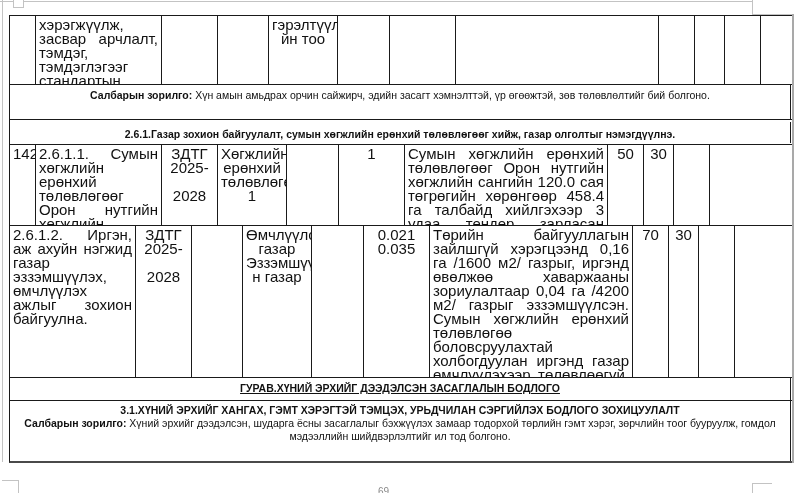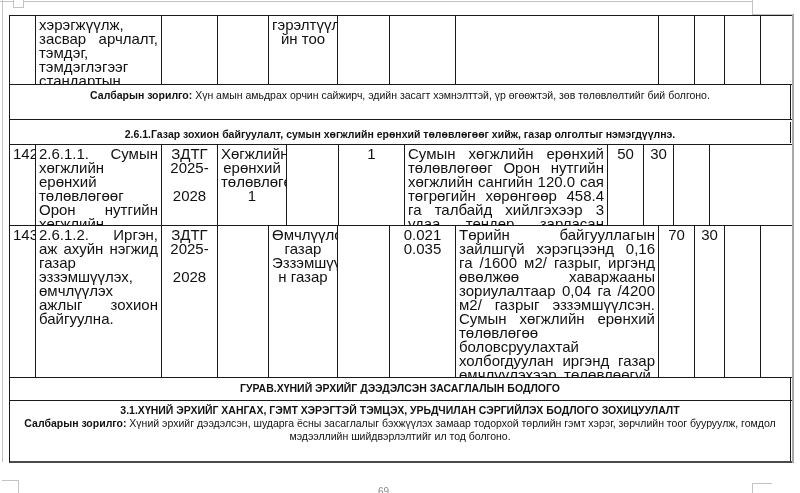--- a/index.html
+++ b/index.html
@@ -93,42 +93,41 @@
       <div class="cell c5"></div>
       <div class="cell c6 ctr">1</div>
       <div class="cell c7 just">Сумын хөгжлийн ерөнхий төлөвлөгөөг Орон нутгийн хөгжлийн сангийн 120.0 сая төгрөгийн хөрөнгөөр 458.4 га талбайд хийлгэхээр 3 удаа тендер зарласан боловч амжилтгүй болсон тул тухайн ажлыг он дамжуулан тендер зарлахаар байна.</div>
       <div class="cell c8 ctr">50</div>
       <div class="cell c9 ctr">30</div>
       <div class="cell c10"></div>
       <div class="cell c11" style="border-right:none;"></div>
     </div>
 
     <div class="trow" style="height:152px;">
-      <div class="cell c0 ctr">143</div>
       <div class="cell c1 just">2.6.1.2. Иргэн, аж ахуйн нэгжид газар эззэмшүүлэх, өмчлүүлэх ажлыг зохион байгуулна.</div>
       <div class="cell c2 ctr pre">ЗДТГ
 2025-
 
 2028</div>
       <div class="cell c3"></div>
       <div class="cell c4 ctr pre">Өмчлүүлсэн
 газар
 Эззэмшүүлсэ
 н газар</div>
       <div class="cell c5"></div>
       <div class="cell c6 ctr pre">0.021
 0.035</div>
       <div class="cell c7 just">Төрийн байгууллагын зайлшгүй хэрэгцээнд 0,16 га /1600 м2/ газрыг, иргэнд өвөлжөө хаваржааны зориулалтаар 0,04 га /4200 м2/ газрыг эззэмшүүлсэн. Сумын хөгжлийн ерөнхий төлөвлөгөө боловсруулахтай холбогдуулан иргэнд газар өмчлүүлэхээр төлөвлөөгүй. 4 иргэн гэр бүлийн хэрэгцээний болон аж ахуй нэгжийн зориулалттай газраас арилжааны банк, банк бус байгууллагад барьцаалан газраа эдийн засгийн эргэлтэнд оруулсан.</div>
       <div class="cell c8 ctr">70</div>
       <div class="cell c9 ctr">30</div>
       <div class="cell c10"></div>
       <div class="cell c11" style="border-right:none;"></div>
     </div>
 
-    <div class="trow" style="height:23px;">
+    <div class="trow" style="height:23px;text-decoration:underline;">
       <div class="sec-cell full ctr b" style="padding-top:4px;">ГУРАВ.ХҮНИЙ ЭРХИЙГ ДЭЭДЭЛСЭН ЗАСАГЛАЛЫН БОДЛОГО</div>
     </div>
 
     <div class="trow" style="height:60px;">
       <div class="sec-cell full ctr" style="padding-top:3px;">
         <div class="b">3.1.ХҮНИЙ ЭРХИЙГ ХАНГАХ, ГЭМТ ХЭРЭГТЭЙ ТЭМЦЭХ, УРЬДЧИЛАН СЭРГИЙЛЭХ БОДЛОГО ЗОХИЦУУЛАЛТ</div>
         <div><span class="b">Салбарын зорилго:</span><span> Хүний эрхийг дээдэлсэн, шударга ёсны засаглалыг бэхжүүлэх замаар тодорхой төрлийн гэмт хэрэг, зөрчлийн тоог бууруулж, гомдол мэдээллийн шийдвэрлэлтийг ил тод болгоно.</span></div>
       </div>
     </div>
 

